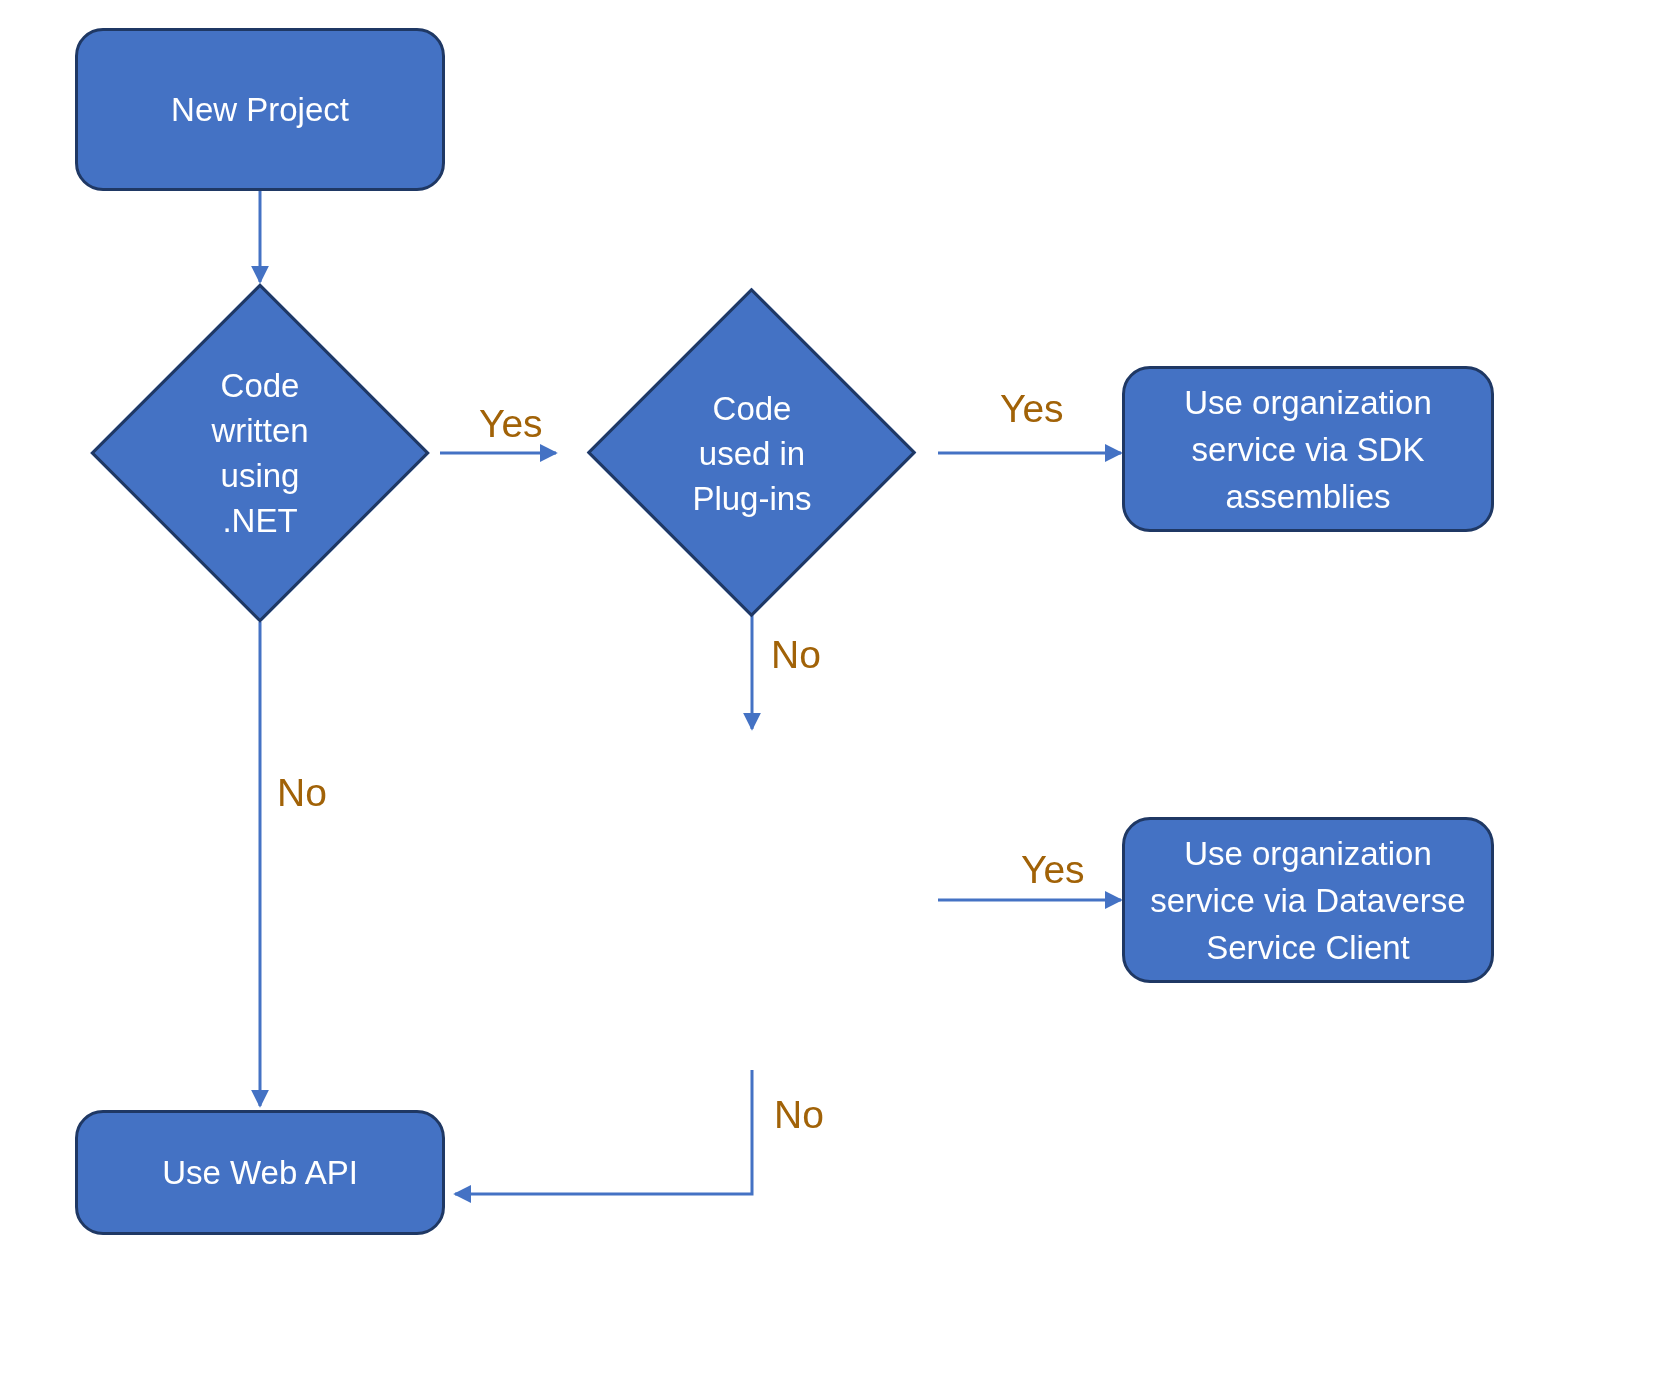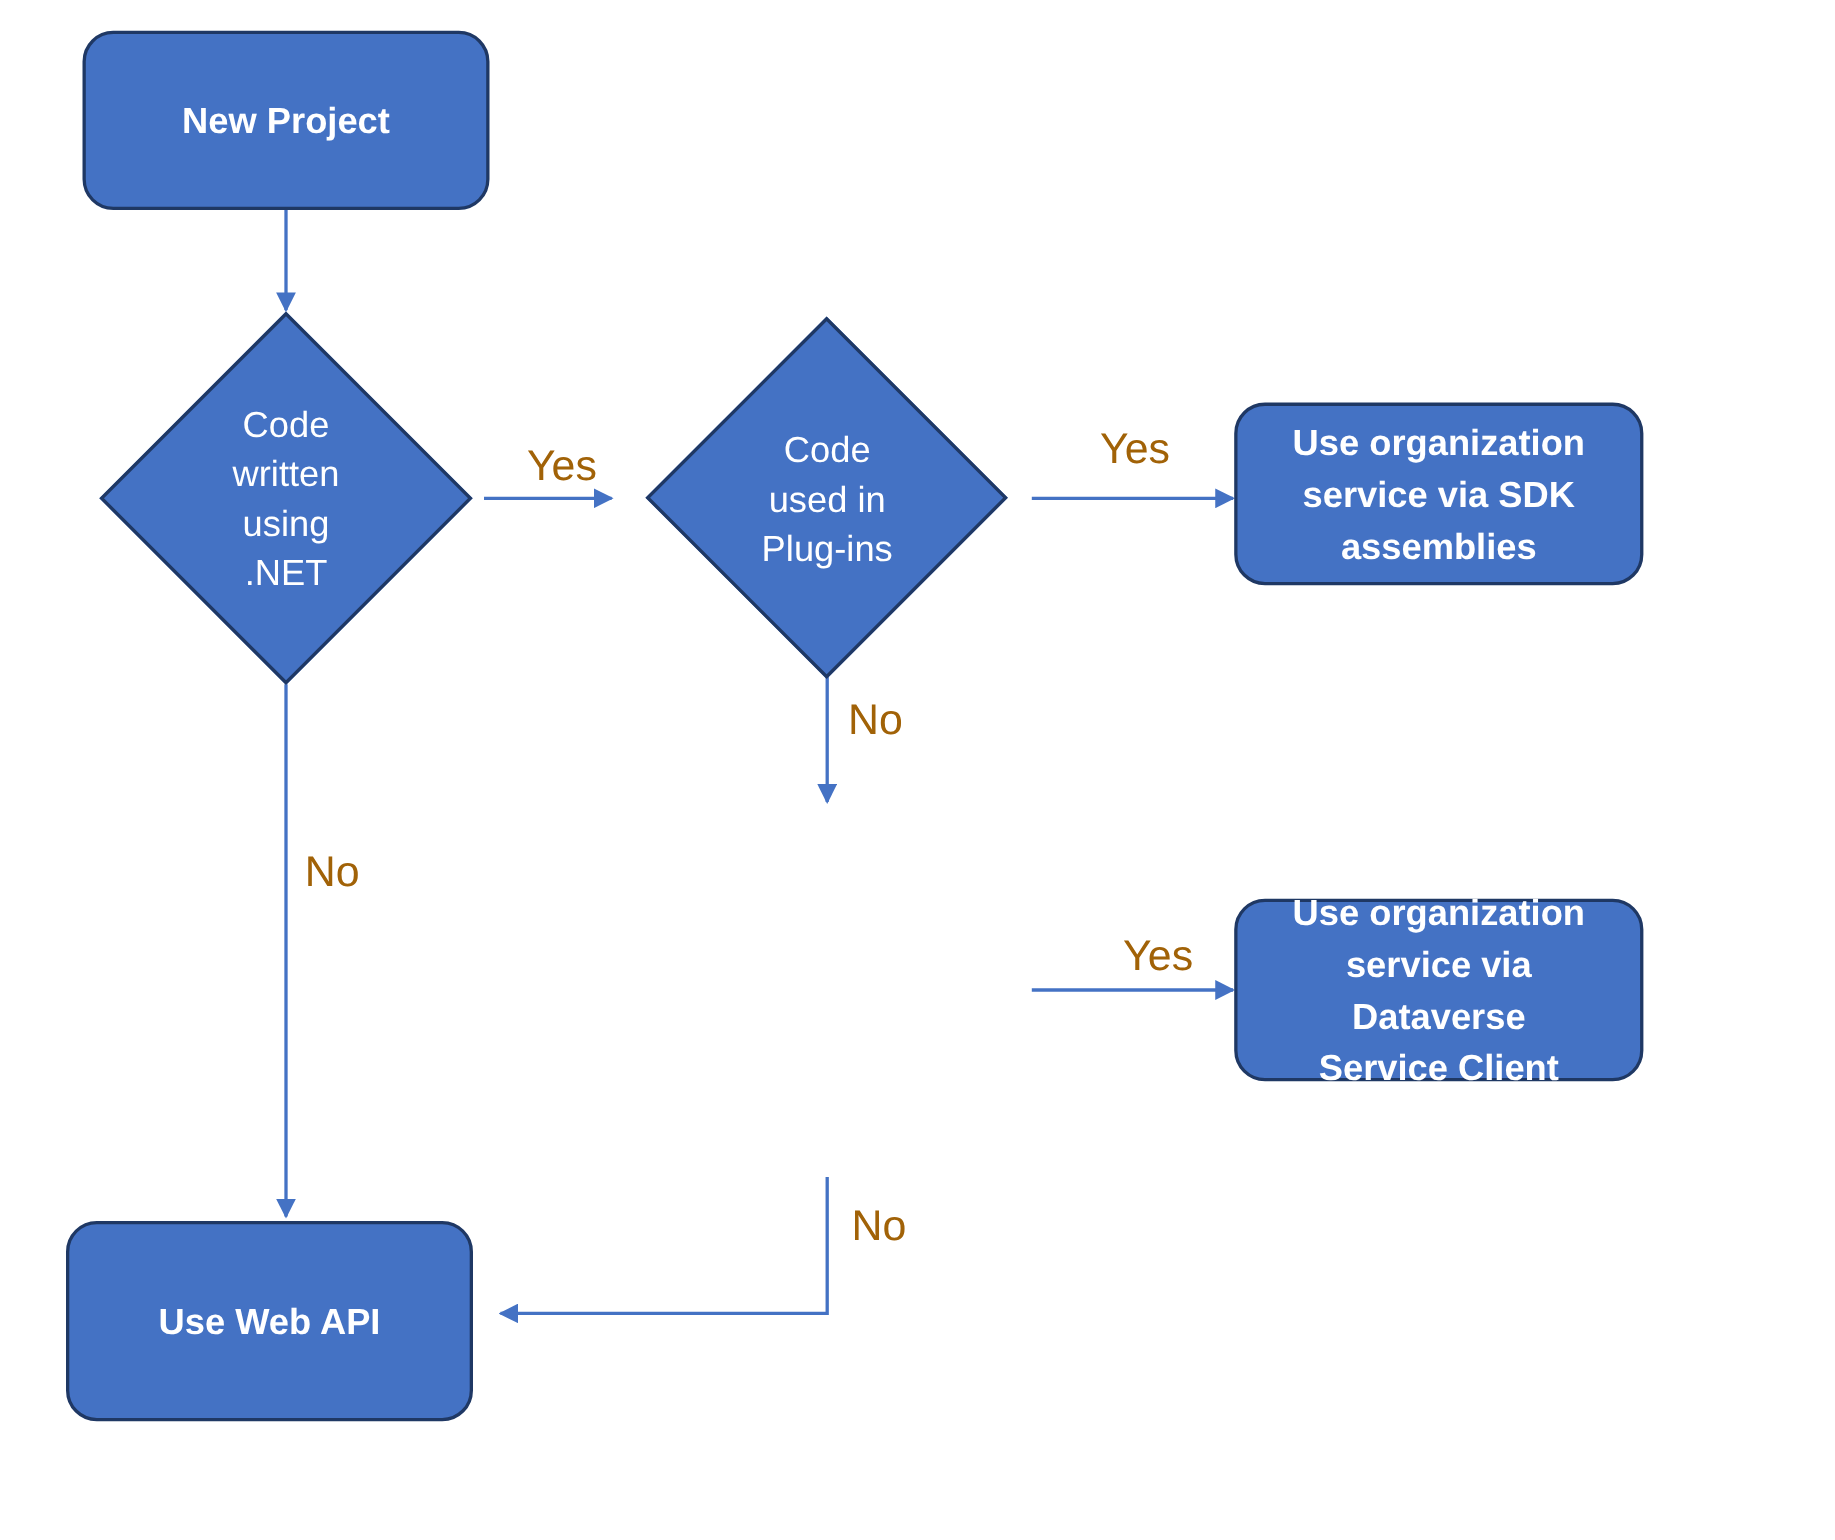--- a/index.html
+++ b/index.html
@@ -38,21 +38,21 @@
     border-radius: 28px;
     display: flex;
     align-items: center;
     justify-content: center;
     text-align: center;
   }
   .process .label {
     color: #ffffff;
     font-size: 33px;
     line-height: 47px;
-    font-weight: 700;
+    font-weight: 400;
     padding: 0 18px;
     white-space: pre-line;
   }
 
   .decision {
     display: flex;
     align-items: center;
     justify-content: center;
   }
   .decision .diamond-shape {
@@ -150,21 +150,21 @@
 assemblies</span>
   </div>
 
 
   <div class="node process" style="left:1122px; top:817px; width:372px; height:166px;">
     <span class="label">Use organization
 service via Dataverse
 Service Client</span>
   </div>
 
-  <div class="node process" style="left:60px; top:1110px; width:370px; height:182px;">
+  <div class="node process" style="left:75px; top:1110px; width:370px; height:125px;">
     <span class="label">Use Web API</span>
   </div>
 
   <span class="edge-label" style="left:479px; top:407px;">Yes</span>
 
   <span class="edge-label" style="left:277px; top:776px;">No</span>
 
   <span class="edge-label" style="left:1000px; top:392px;">Yes</span>
 
   <span class="edge-label" style="left:771px; top:638px;">No</span>

